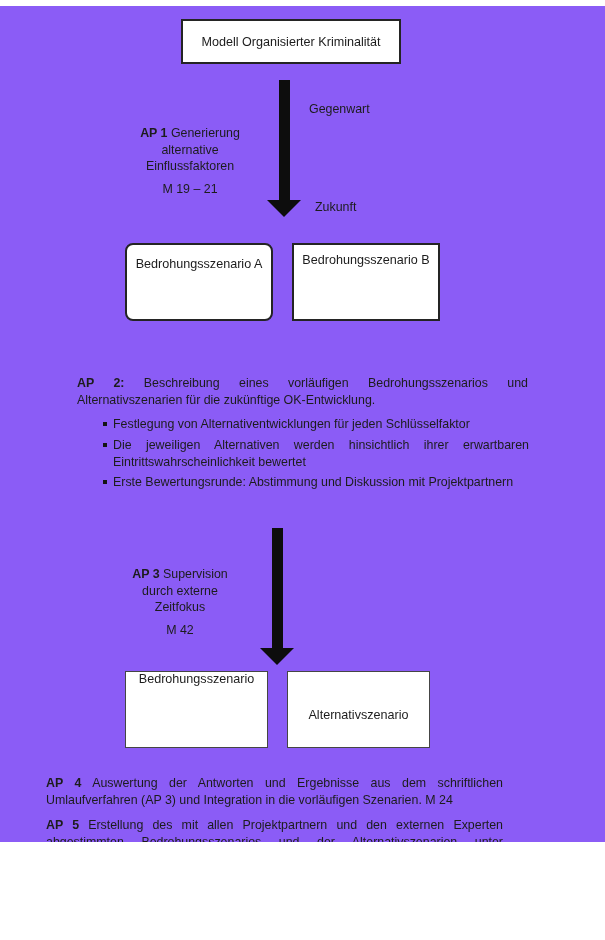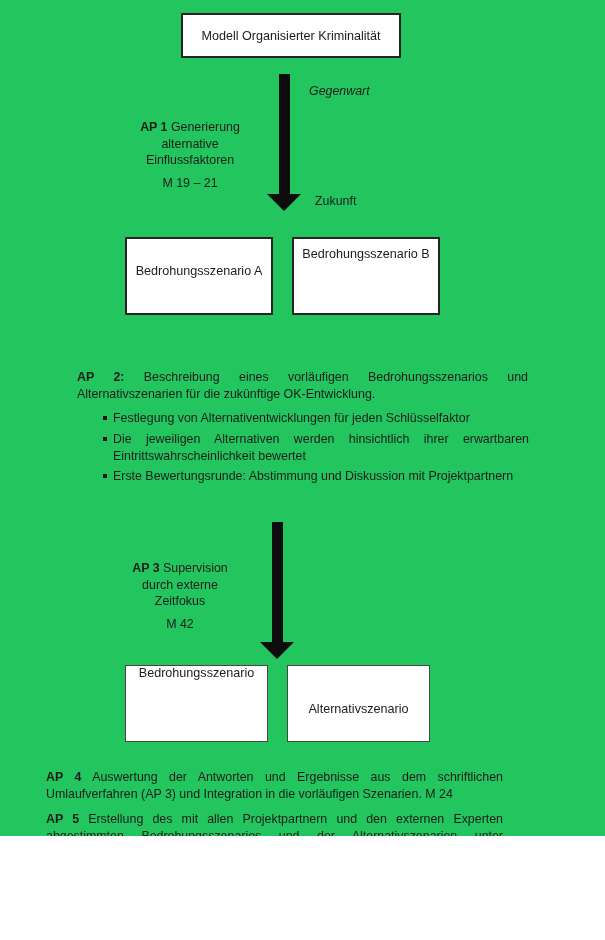--- a/index.html
+++ b/index.html
@@ -1,22 +1,23 @@
 <!DOCTYPE html>
 <html><head>
 <meta charset="utf-8">
 <style>
   html,body{margin:0;padding:0;background:#ffffff;}
   #canvas{
     position:relative;
     width:605px;height:836px;
-    background:#22c55e;
+    background:#8b5cf6;
     font-family:"Liberation Sans","DejaVu Sans",sans-serif;
     color:#1c1c1c;
     font-size:12.4px;
+    margin-top:6px;
   }
   .b{font-weight:700;}
   
   .obox{
     position:absolute;
     border:2px solid #242424;
     background:#ffffff;
     text-align:center;
     font-size:12.6px;
     box-sizing:border-box;
@@ -44,31 +45,31 @@
 
 <div id="canvas">
 
   <div class="obox" style="left:181px;top:13px;width:220px;height:45px;display:flex;align-items:center;justify-content:center;">
     <span class="lbl">Modell Organisierter Kriminalität</span>
   </div>
 
   <div class="shaft" style="left:279px;top:74px;width:11px;height:120px;"></div>
   <div class="ahead" style="left:267px;top:194px;"></div>
 
-  <div class="side-label" style="left:309px;top:84px;font-style:italic;">Gegenwart</div>
+  <div class="side-label" style="left:309px;top:96px;">Gegenwart</div>
   <div class="side-label" style="left:315px;top:194px;">Zukunft</div>
 
   <div class="note" style="left:90px;top:119px;width:200px;">
     <div><span class="b">AP 1</span> <span>Generierung</span></div>
     <div>alternative</div>
     <div>Einflussfaktoren</div>
     <div class="milestone">M 19 – 21</div>
   </div>
 
-  <div class="obox" style="left:125px;top:237px;width:148px;height:78px;padding-top:25px;">
+  <div class="obox" style="left:125px;top:237px;width:148px;height:78px;padding-top:12px;border-radius:8px;">
     <span class="lbl">Bedrohungsszenario A</span>
   </div>
   <div class="obox" style="left:292px;top:237px;width:148px;height:78px;padding-top:8px;">
     <span class="lbl">Bedrohungsszenario B</span>
   </div>
 
   <div class="para" style="left:77px;top:369px;width:451px;">
     <span class="b">AP 2:</span>
     <span>Beschreibung eines vorläufigen Bedrohungsszenarios und Alternativszenarien für die zukünftige OK-Entwicklung.</span>
   </div>

